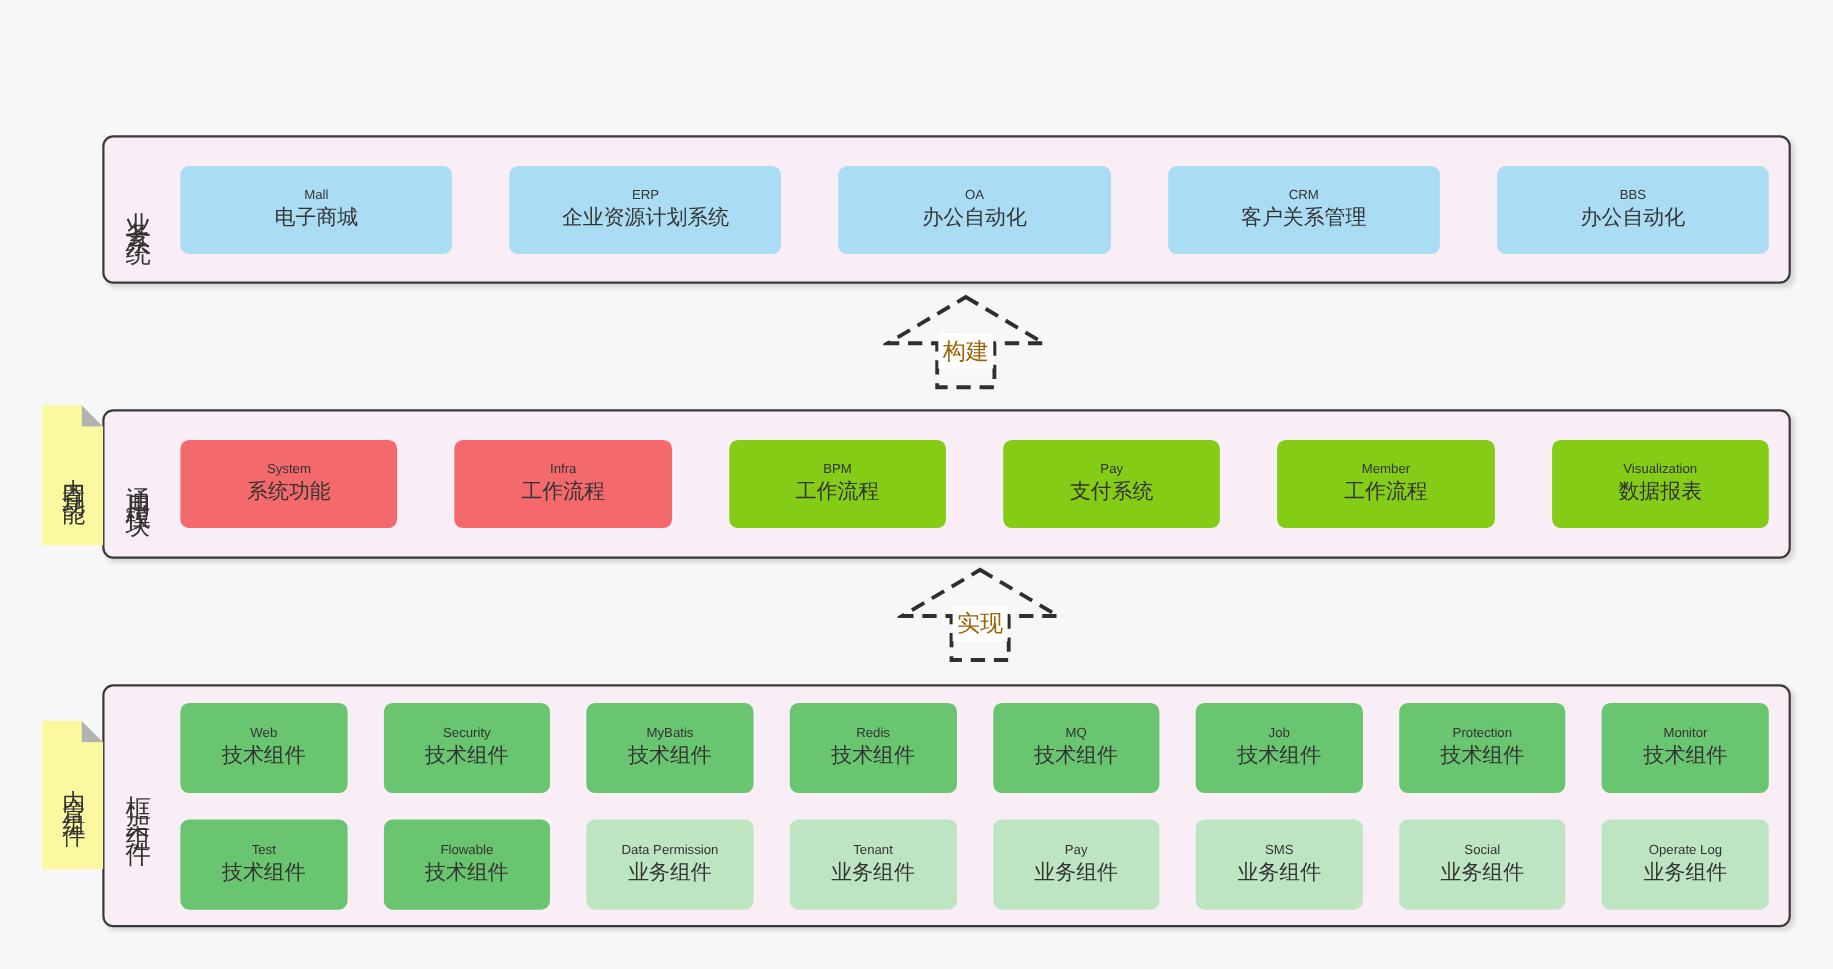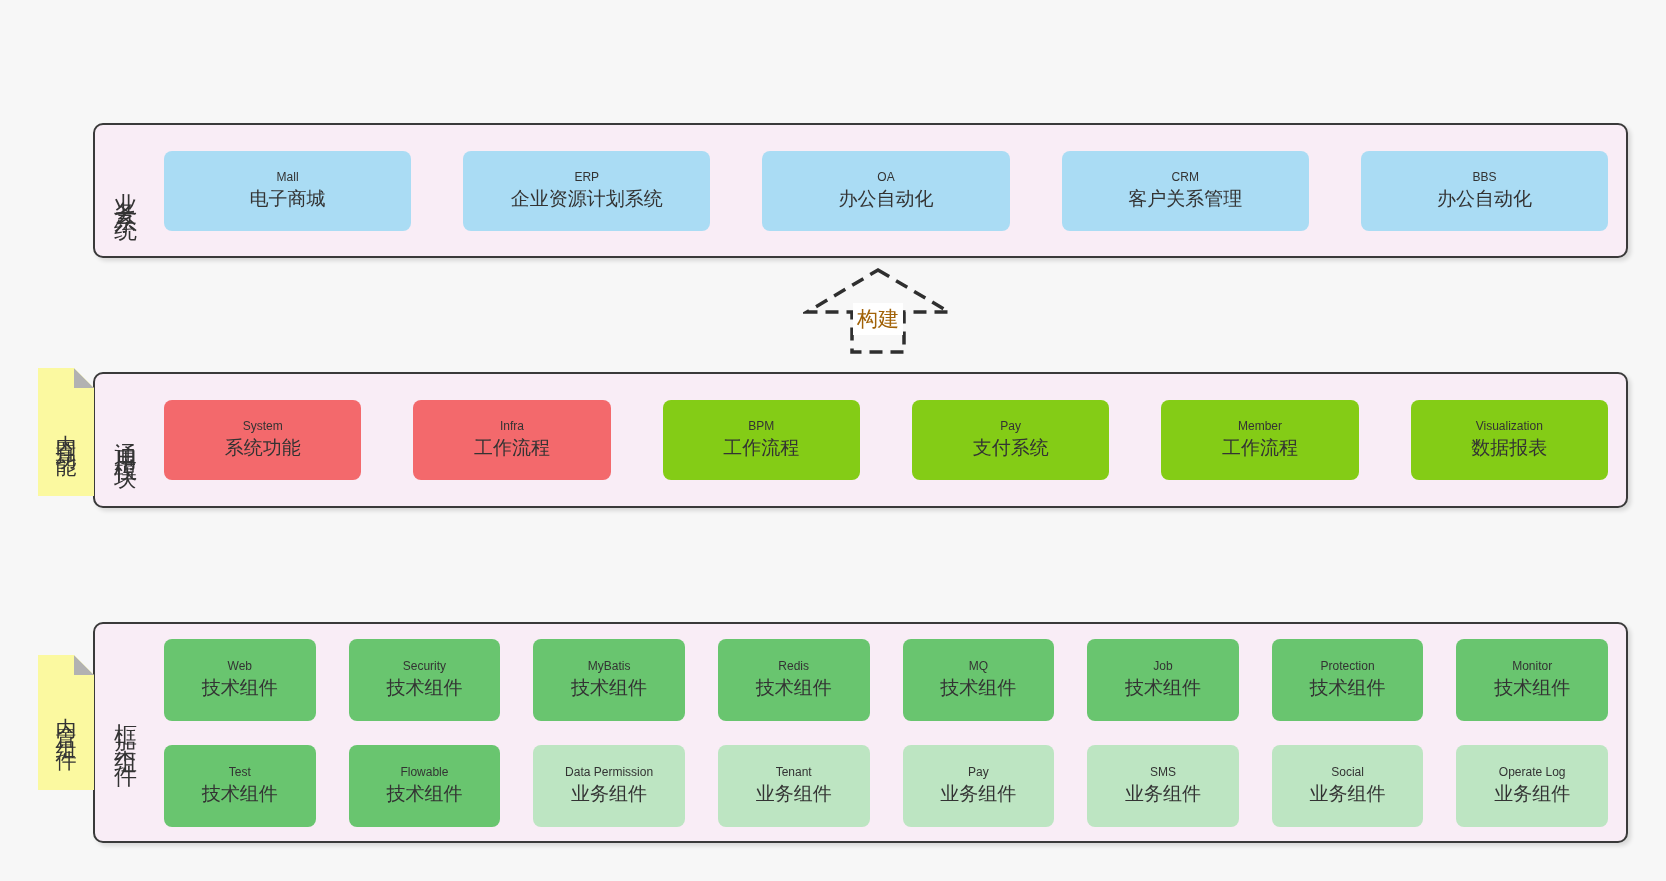--- a/index.html
+++ b/index.html
@@ -182,20 +182,26 @@
         <span class="zh">数据报表</span>
       </div>
     </div>
   </div>
 
   <div class="sticky" style="left:38px;top:368px;height:128px;">
     <span class="fold"></span>
     <span class="txt">内置功能</span>
   </div>
 
+  <div class="arrow" style="left:816px;top:513px;">
+    <svg width="150" height="90" viewBox="0 0 150 90">
+      <path d="M75 5 L146 47 L101 47 L101 87 L49 87 L49 47 L4 47 Z" fill="none" stroke="#2f2f2f" stroke-width="3.5" stroke-dasharray="13 8"></path>
+    </svg>
+    <div class="alabel">实现</div>
+  </div>
 
   <div class="panel" style="left:93px;top:622px;width:1535px;height:221px;">
     <div class="panel-label ls-lg">框架组件</div>
     <div class="boxes-col">
       <div class="brow">
         <div class="box c-gdark">
           <span class="en">Web</span>
           <span class="zh">技术组件</span>
         </div>
         <div class="box c-gdark">

